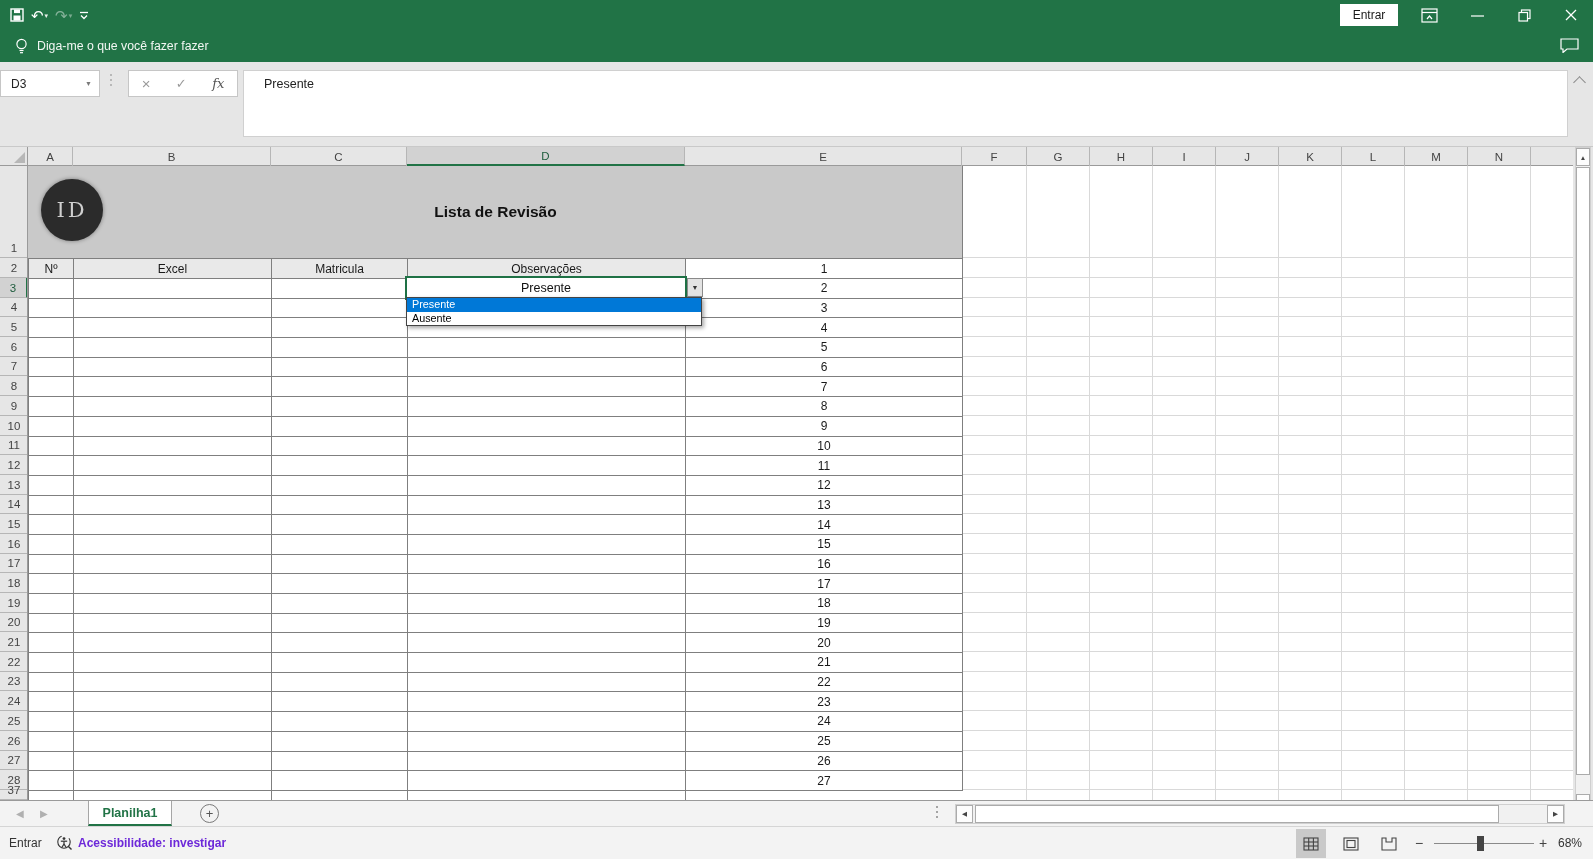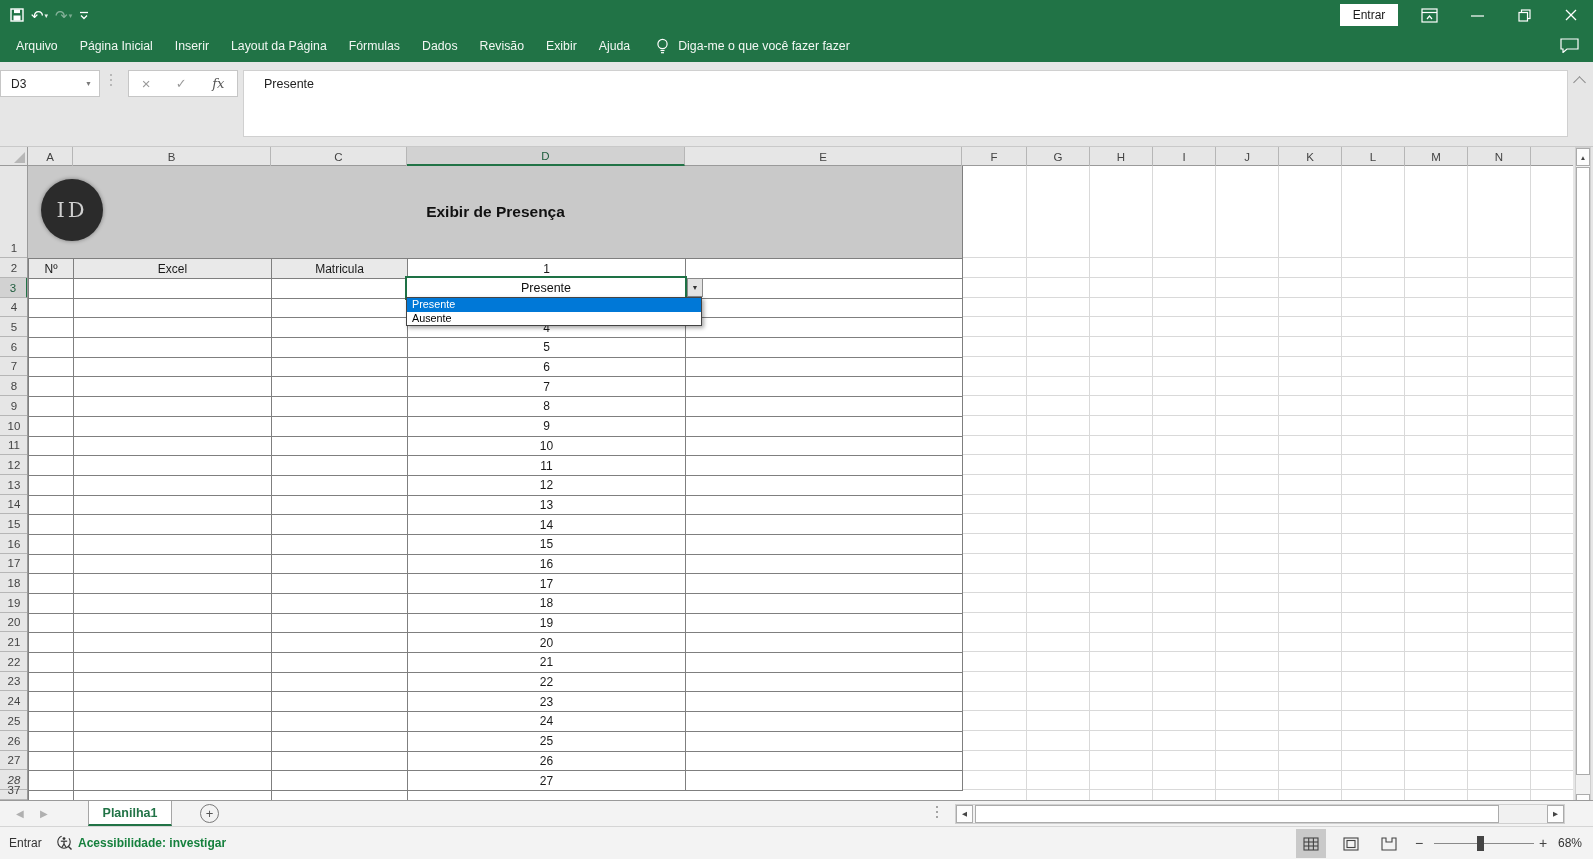--- a/index.html
+++ b/index.html
@@ -73,21 +73,21 @@
   #tab-splitter { position: absolute; left: 936px; top: 5px; display: flex; flex-direction: column; gap: 3px; }
   #tab-splitter i { width: 2px; height: 2px; background: #8a8a8a; border-radius: 50%; }
   #hscroll { position: absolute; left: 955px; top: 3px; width: 610px; height: 20px; background: #f1f1f1; border: 1px solid #d0d0d0; }
   #hthumb { position: absolute; left: 19px; top: 0; width: 524px; height: 18px; background: #fff; border: 1px solid #ababab; }
   .hsc-box { position: absolute; top: 0; width: 17px; height: 18px; background: #fdfdfd; border: 1px solid #ababab; display: flex; align-items: center; justify-content: center; font-size: 6.5px; color: #444; }
 
   
   #statusbar { position: absolute; left: 0; top: 826px; width: 1593px; height: 33px; background: #f3f3f3; border-top: 1px solid #d5d5d5; font-size: 12px; color: #333; }
   #status-mode { position: absolute; left: 9px; top: 9px; }
   #access-icon { position: absolute; left: 56px; top: 7px; color: #222; }
-  #access-label { position: absolute; left: 78px; top: 9px; font-weight: bold; color: #15803d; }
+  #access-label { position: absolute; left: 78px; top: 9px; font-weight: bold; color: #6d28d9; }
   .view-btn { position: absolute; top: 2px; width: 30px; height: 29px; display: flex; align-items: center; justify-content: center; color: #444; }
   .view-btn.active { background: #c9c9c9; }
   #zoom-out { position: absolute; left: 1415px; top: 8px; font-size: 14px; color: #444; }
   #zoom-track { position: absolute; left: 1434px; top: 16px; width: 100px; height: 1px; background: #8a8a8a; }
   #zoom-thumb { position: absolute; left: 1477px; top: 9px; width: 7px; height: 15px; background: #444; }
   #zoom-in { position: absolute; left: 1539px; top: 8px; font-size: 14px; color: #444; }
   #zoom-pct { position: absolute; left: 1558px; top: 9px; }
   svg { display: block; }
 </style>
 </head>
@@ -138,31 +138,20 @@
   </span>
   <span class="win-ctl" style="left:1554px">
     <svg width="12" height="12" viewBox="0 0 12 12">
         <line x1="1" y1="1" x2="11" y2="11" stroke="#fff" stroke-width="1.2"></line>
         <line x1="11" y1="1" x2="1" y2="11" stroke="#fff" stroke-width="1.2"></line>
       </svg>
   </span>
 </div>
 
 <div id="tabrow">
-  <div id="ribbon-tabs" style="display:flex;padding-left:5px">
-      <div class="ribbon-tab">Arquivo</div>
-      <div class="ribbon-tab">Página Inicial</div>
-      <div class="ribbon-tab">Inserir</div>
-      <div class="ribbon-tab">Layout da Página</div>
-      <div class="ribbon-tab">Fórmulas</div>
-      <div class="ribbon-tab">Dados</div>
-      <div class="ribbon-tab">Revisão</div>
-      <div class="ribbon-tab">Exibir</div>
-      <div class="ribbon-tab">Ajuda</div>
-    </div>
   <div id="tellme">
     <svg width="15" height="17" viewBox="0 0 15 17">
         <circle cx="7.5" cy="6" r="4.6" fill="none" stroke="#fff" stroke-width="1.2"></circle>
         <line x1="5.5" y1="12.5" x2="9.5" y2="12.5" stroke="#fff" stroke-width="1.2"></line>
         <line x1="6" y1="14.7" x2="9" y2="14.7" stroke="#fff" stroke-width="1.2"></line>
       </svg>
     <span>Diga-me o que você fazer fazer</span>
   </div>
   <span id="comment-icon">
     <svg width="19" height="15" viewBox="0 0 19 15">
@@ -283,21 +272,21 @@
     </div>
     <div class="rowh" style="height: 19.7px;">
       <span>25</span>
     </div>
     <div class="rowh" style="height: 19.7px;">
       <span>26</span>
     </div>
     <div class="rowh" style="height: 19.7px;">
       <span>27</span>
     </div>
-    <div class="rowh" style="height: 19.7px; font-style: italic;">
+    <div class="rowh" style="height: 19.7px;">
       <span>28</span>
     </div>
     <div class="rowh" style="height: 10px;">
       <span>37</span>
     </div>
   </div>
 
 <div id="sheet">
   <div id="gridlines">
       <div class="vline" style="left: 44px;"></div>
@@ -338,26 +327,27 @@
       <div class="hline" style="top: 505px;"></div>
       <div class="hline" style="top: 524.7px;"></div>
       <div class="hline" style="top: 544.4px;"></div>
       <div class="hline" style="top: 564.1px;"></div>
       <div class="hline" style="top: 583.8px;"></div>
       <div class="hline" style="top: 603.5px;"></div>
       <div class="hline" style="top: 623.2px;"></div>
     </div>
   <div id="banner">
     <div id="logo">ID</div>
-    <div id="banner-title">Exibir de Presença</div>
+    <div id="banner-title">Lista de Revisão</div>
   </div>
   <div id="table">
       <div class="cell th">Nº</div>
       <div class="cell th">Excel</div>
       <div class="cell th">Matricula</div>
+      <div class="cell th">Observações</div>
       <div class="cell">1</div>
       <div class="cell"></div>
       <div class="cell"></div>
       <div class="cell"></div>
       <div class="cell"></div>
       <div class="cell">2</div>
       <div class="cell"></div>
       <div class="cell"></div>
       <div class="cell"></div>
       <div class="cell"></div>

